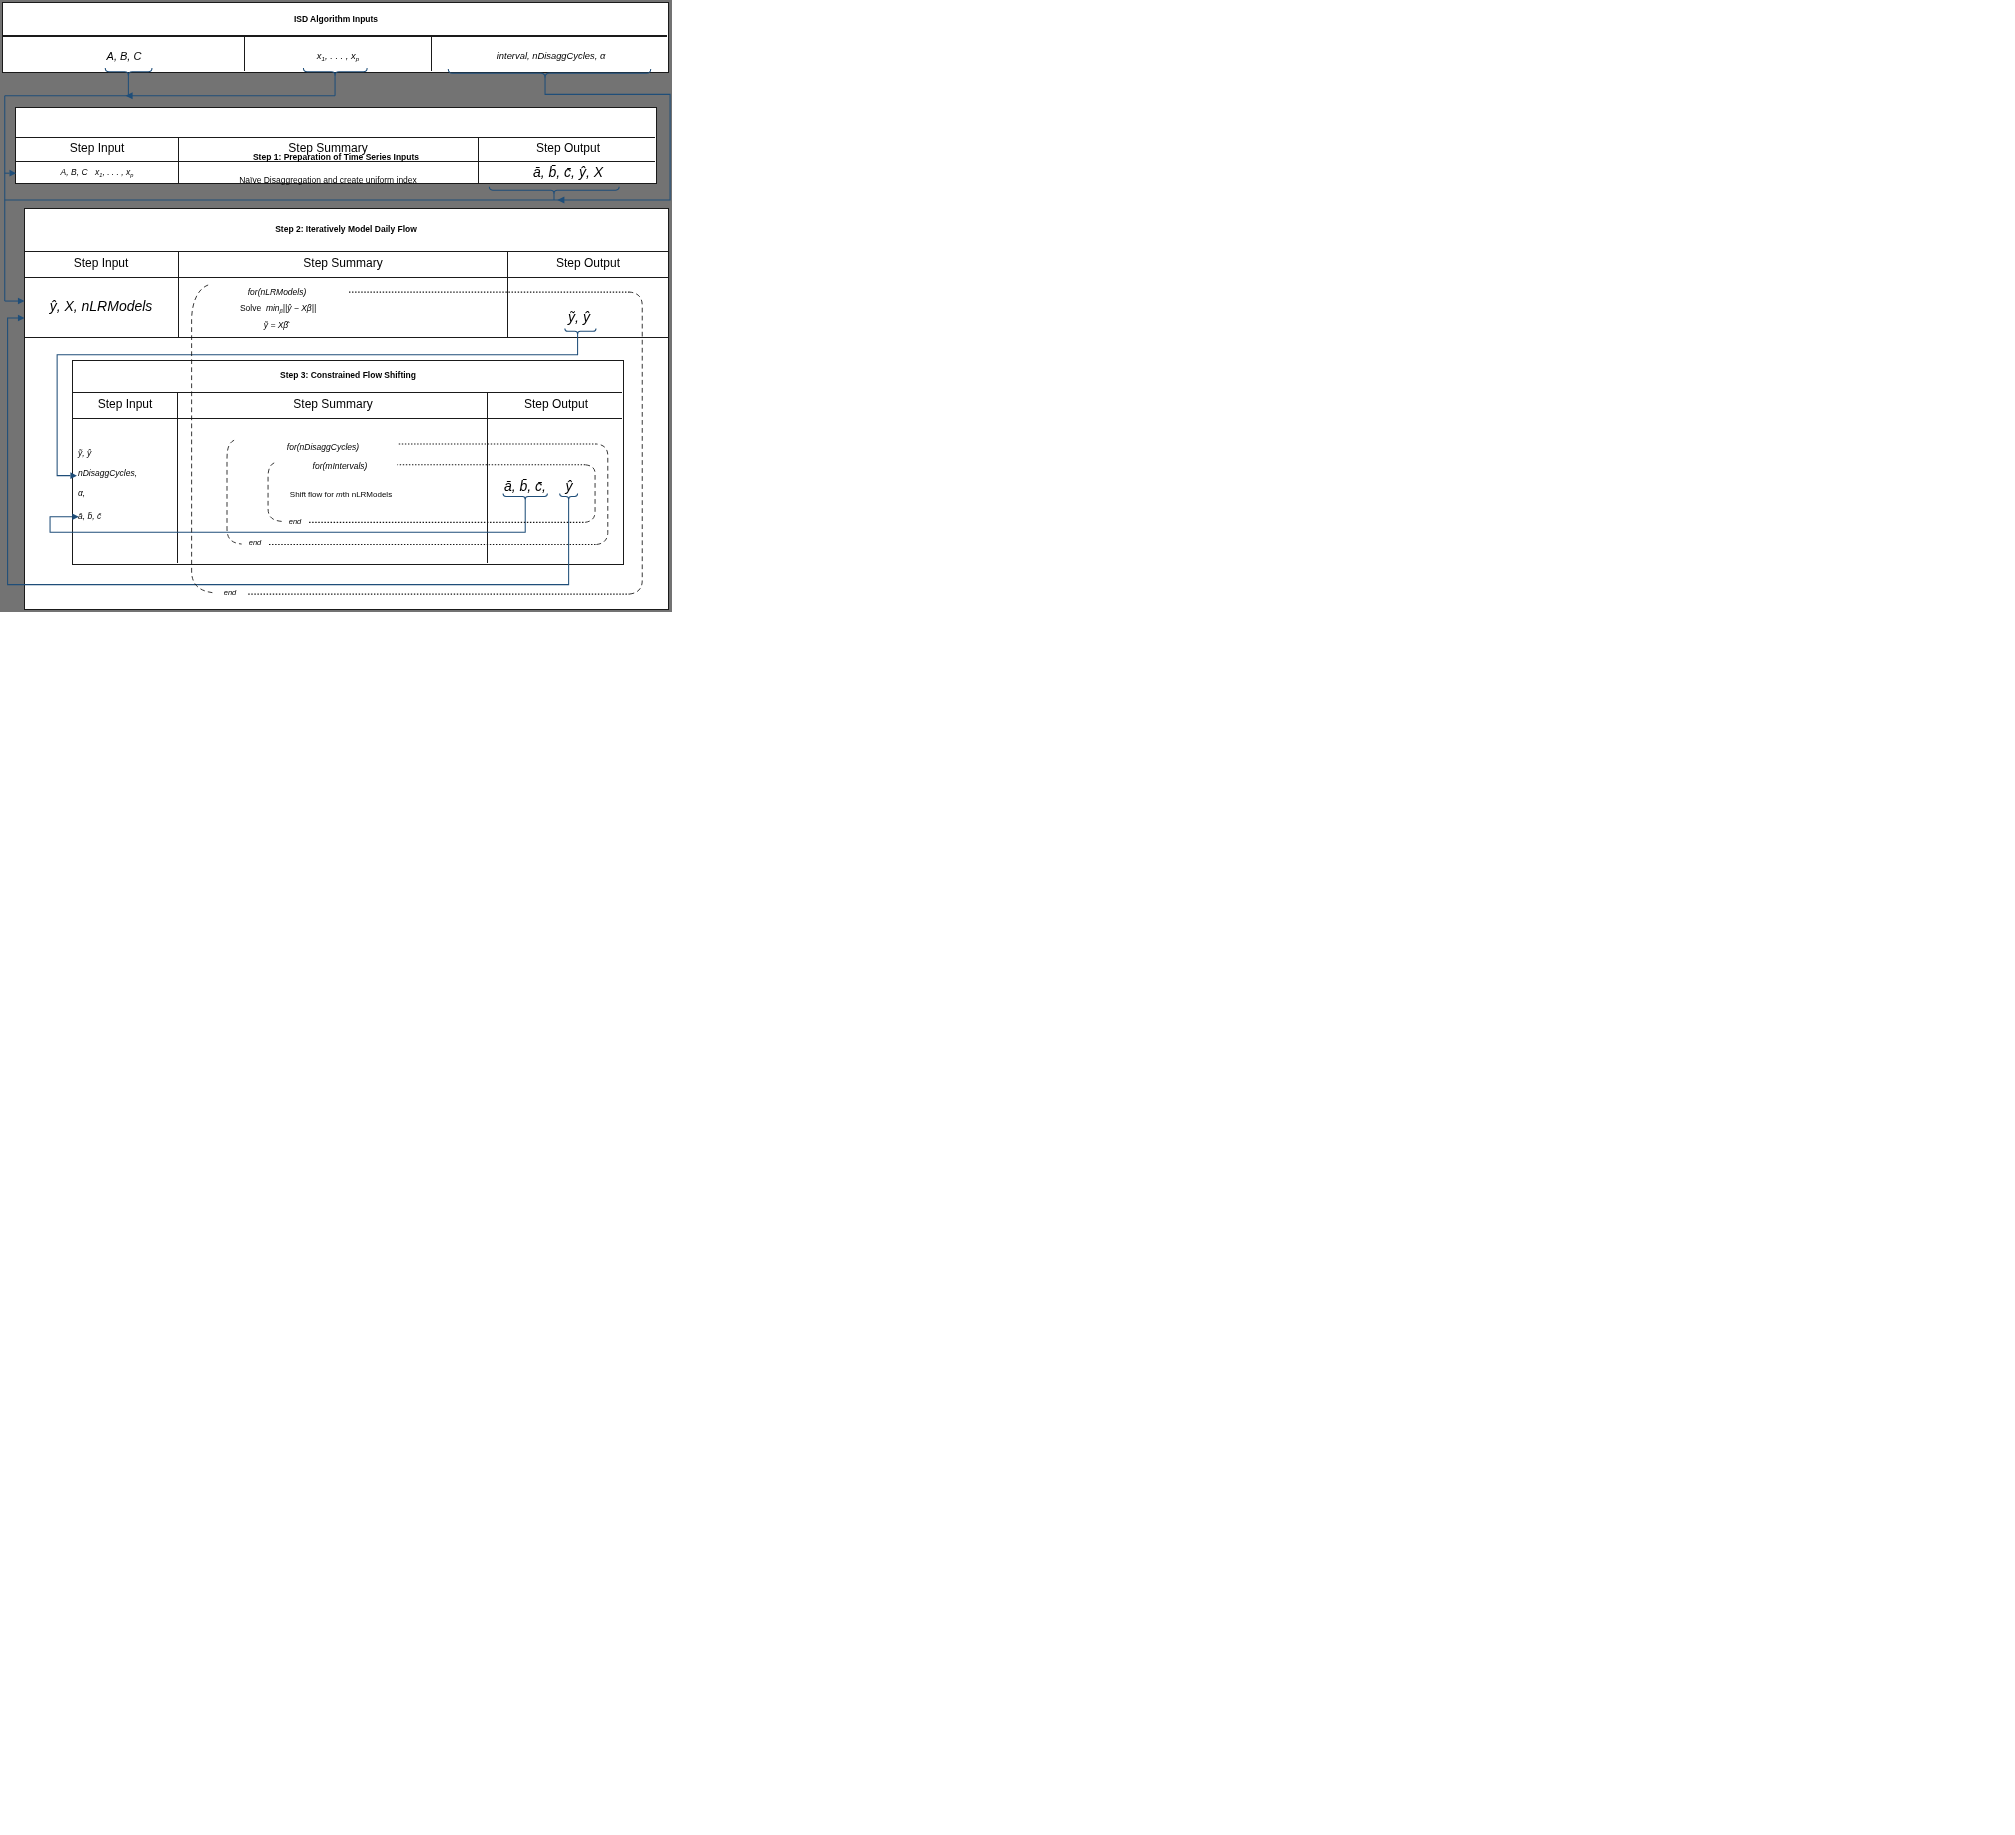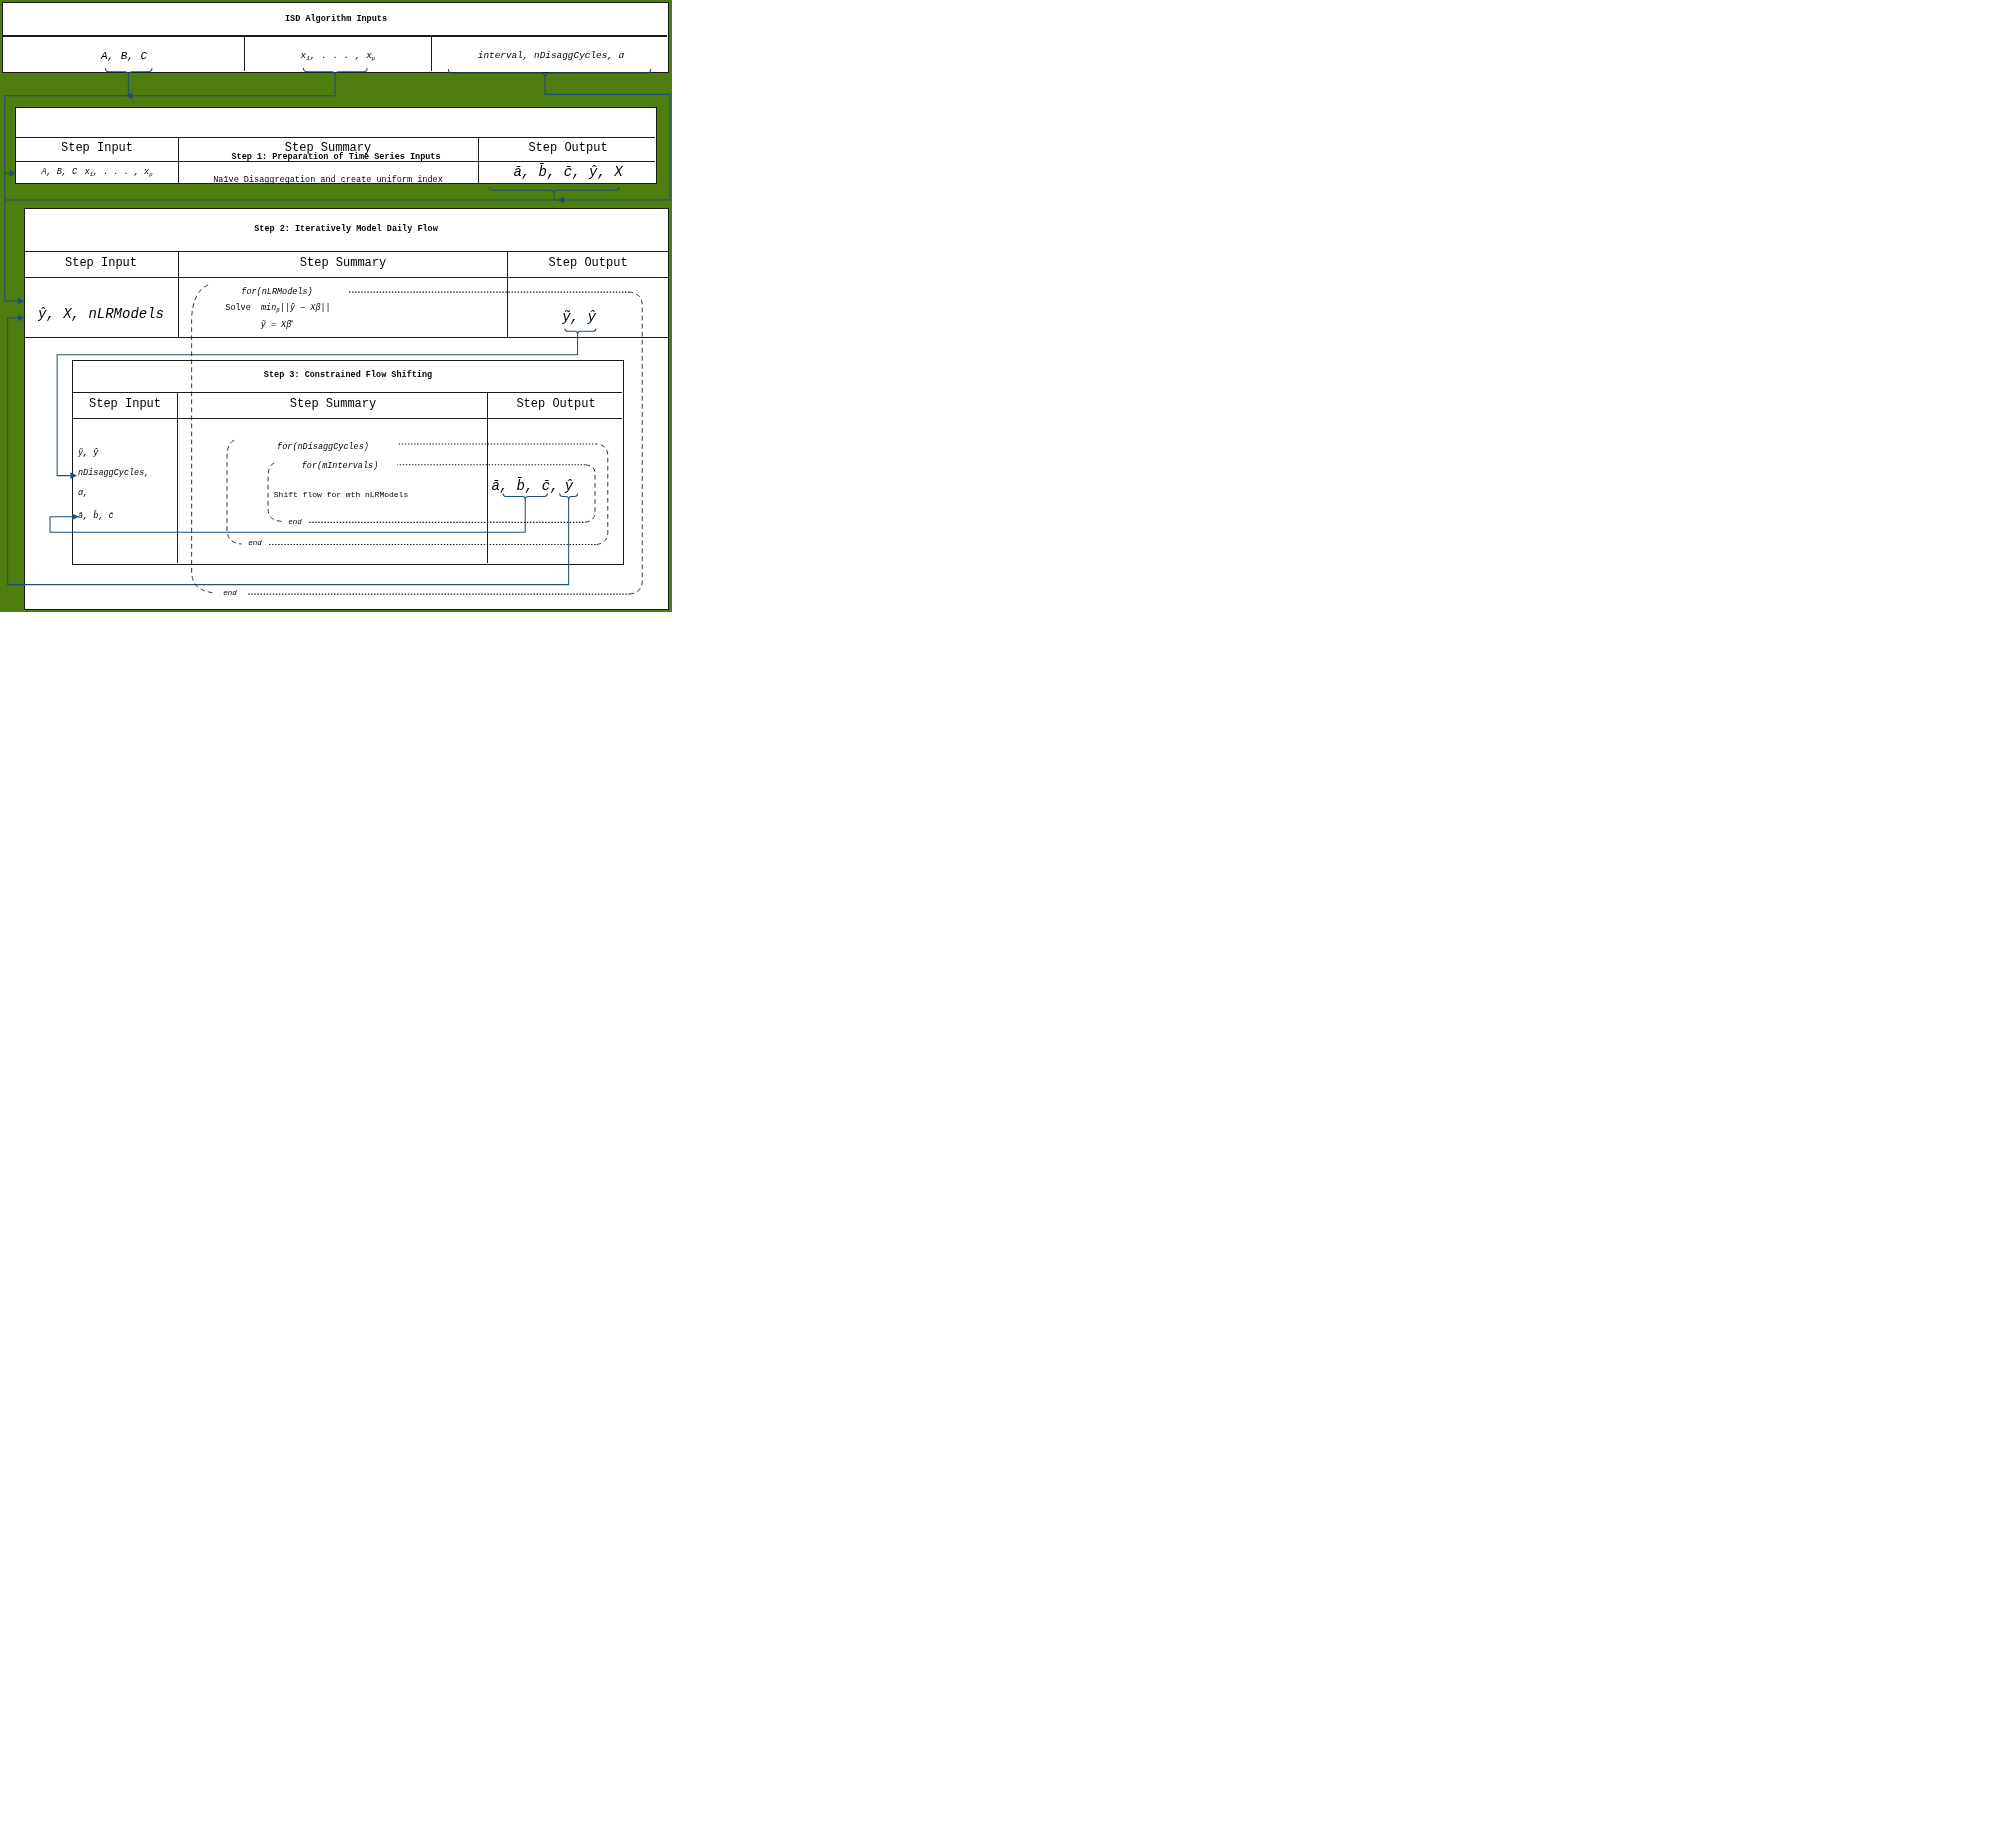--- a/index.html
+++ b/index.html
@@ -1,19 +1,19 @@
 <!DOCTYPE html>
 <html style="--accent: #1f4e79; --ink: #141414;font-size:7.5px"><head>
 <meta charset="utf-8">
 <style>
   html,body{margin:0;padding:0;background:#ffffff;}
   :root{--accent:#1f4e79;--ink:#141414;}
   .stage{
-    position:relative;width:672px;height:612px;background:#4d7c0f;
-    font-family:Liberation Mono, monospace;color:#000;
+    position:relative;width:672px;height:612px;background:#737373;
+    font-family:Liberation Sans, sans-serif;color:#000;
     overflow:hidden;
   }
   .panel{position:absolute;background:#fff;border:1.4px solid #1a1a1a;box-sizing:border-box;}
   .hline{position:absolute;height:1.4px;background:#1a1a1a;}
   .vline{position:absolute;width:0.9px;background:#1a1a1a;}
   .lbl{position:absolute;white-space:nowrap;text-align:center;transform:translate(-50%,-50%);line-height:1.1;}
   .lbl-left{position:absolute;white-space:nowrap;text-align:left;transform:translate(0,-50%);line-height:1.1;}
   .btitle{font-weight:bold;font-size:8.5px;}
   .hdr{font-size:12px;}
   .math{font-style:italic;}
@@ -74,21 +74,21 @@
         <span><span>x</span><span class="sub">1</span><span>, . . . , x</span><span class="sub">p</span></span>
       </span>
   </div>
   <div class="lbl f18" style="left:328px;top:173px;margin-top:8px;">Naïve Disaggregation and create uniform index</div>
   <div class="lbl math f19" style="left:568px;top:173px;">ā, b̄, c̄, ŷ, X</div>
 
   <div class="lbl btitle" style="left:346px;top:230px;">Step 2: Iteratively Model Daily Flow</div>
   <div class="lbl hdr" style="left:101px;top:264px;">Step Input</div>
   <div class="lbl hdr" style="left:343px;top:264px;">Step Summary</div>
   <div class="lbl hdr" style="left:588px;top:264px;">Step Output</div>
-  <div class="lbl math f19" style="left:101px;top:307px;margin-top:8px;">ŷ, X, nLRModels</div>
+  <div class="lbl math f19" style="left:101px;top:307px;">ŷ, X, nLRModels</div>
   <div class="lbl math f18" style="left:277px;top:293px;">for(nLRModels)</div>
   <div class="lbl f18" style="left:278px;top:309px;"><span>Solve</span>&nbsp;&nbsp;<span class="math">min</span><span class="sub">β</span><span class="math">||ŷ − Xβ||</span></div>
   <div class="lbl math f18" style="left:276px;top:326px;">ỹ = Xβ̂</div>
   <div class="lbl math f19" style="left:579px;top:318px;">ỹ, ŷ</div>
 
   <div class="lbl btitle" style="left:348px;top:376px;">Step 3: Constrained Flow Shifting</div>
   <div class="lbl hdr" style="left:125px;top:405px;">Step Input</div>
   <div class="lbl hdr" style="left:333px;top:405px;">Step Summary</div>
   <div class="lbl hdr" style="left:556px;top:405px;">Step Output</div>
   <div class="lbl-left math f18" style="left:78px;top:454px;">ỹ, ŷ</div>

